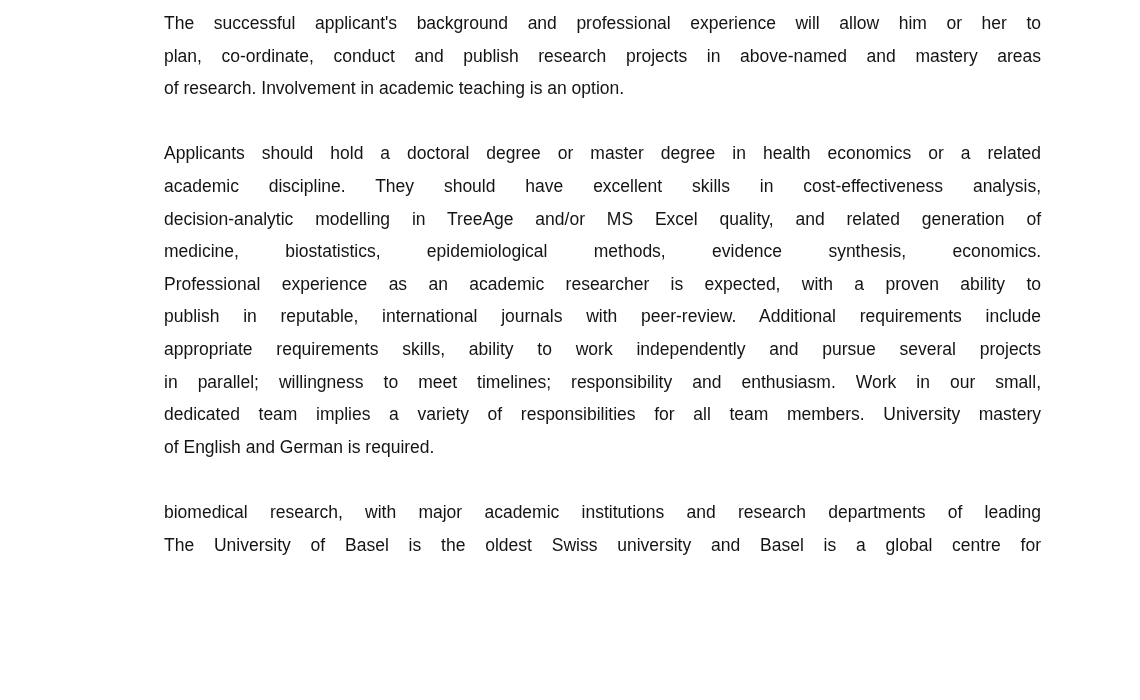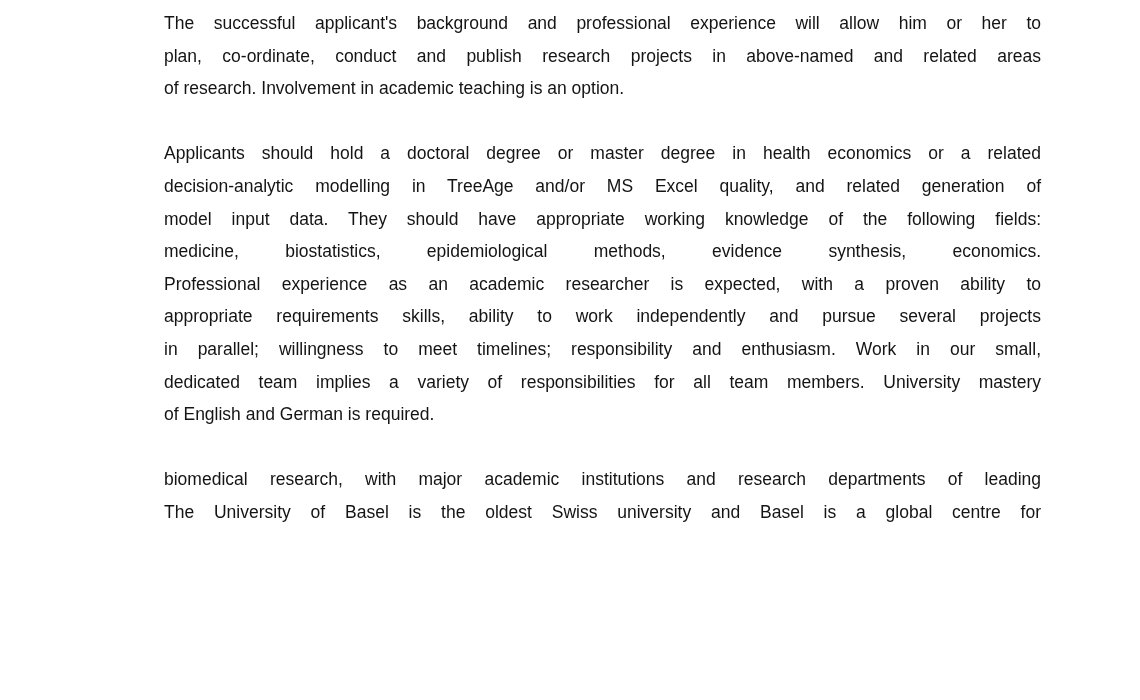--- a/index.html
+++ b/index.html
@@ -47,29 +47,30 @@
     text-align-last: left;
   }
 </style>
 </head>
 <body>
 
 <div class="doc-page">
   <div class="doc-body">
       <div class="para">
         <div class="line">The successful applicant's background and professional experience will allow him or her to</div>
-        <div class="line">plan, co-ordinate, conduct and publish research projects in above-named and related areas</div>
+        <div class="line">plan, co-ordinate, conduct and publish research projects in above-named and mastery areas</div>
         <div class="line last">of research. Involvement in academic teaching is an option.</div>
       </div>
       <div class="para">
         <div class="line">Applicants should hold a doctoral degree or master degree in health economics or a related</div>
+        <div class="line">academic discipline. They should have excellent skills in cost-effectiveness analysis,</div>
         <div class="line">decision-analytic modelling in TreeAge and/or MS Excel quality, and related generation of</div>
-        <div class="line">model input data. They should have appropriate working knowledge of the following fields:</div>
         <div class="line">medicine, biostatistics, epidemiological methods, evidence synthesis, economics.</div>
         <div class="line">Professional experience as an academic researcher is expected, with a proven ability to</div>
+        <div class="line">publish in reputable, international journals with peer-review. Additional requirements include</div>
         <div class="line">appropriate requirements skills, ability to work independently and pursue several projects</div>
         <div class="line">in parallel; willingness to meet timelines; responsibility and enthusiasm. Work in our small,</div>
         <div class="line">dedicated team implies a variety of responsibilities for all team members. University mastery</div>
         <div class="line last">of English and German is required.</div>
       </div>
       <div class="para">
         <div class="line">biomedical research, with major academic institutions and research departments of leading</div>
         <div class="line">The University of Basel is the oldest Swiss university and Basel is a global centre for</div>
       </div>
     </div>

